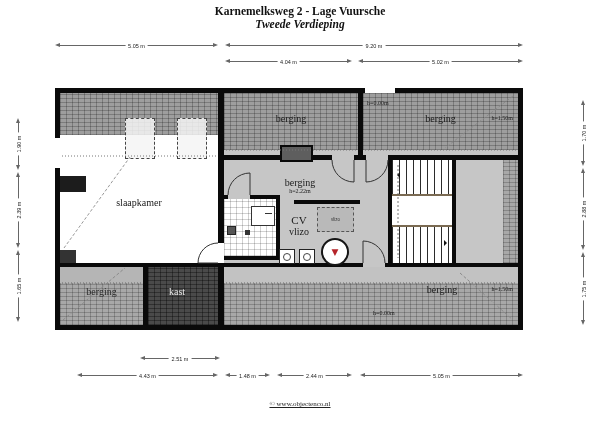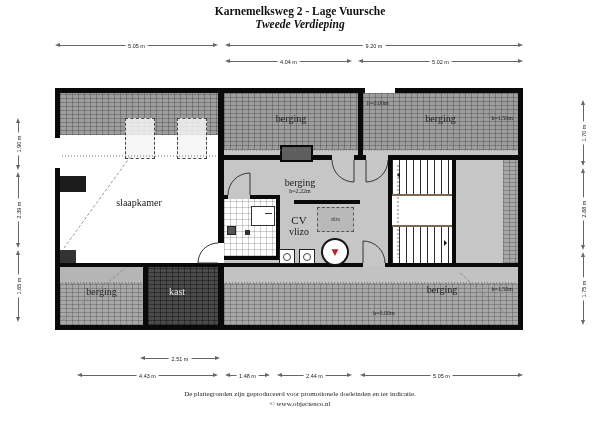--- a/index.html
+++ b/index.html
@@ -251,16 +251,15 @@
     <div class="hlab" style="left:205px;top:100px;width:80px;text-align:center;">h=2.22m</div>
     <div class="rlab" style="left:214px;top:126px;width:60px;font-size:11px;">CV</div>
     <div class="rlab" style="left:214px;top:138px;width:60px;">vlizo</div>
     <div class="rlab" style="left:93px;top:198px;width:58px;color:#e6e6e6;">kast</div>
     <div class="rlab" style="left:5px;top:198px;width:83px;color:#2a2a2a;">berging</div>
     <div class="rlab" style="left:322px;top:196px;width:130px;">berging</div>
     <div class="hlab" style="left:400px;top:198px;width:58px;text-align:right;">h=1.50m</div>
     <div class="hlab" style="left:318px;top:222px;">h=0.00m</div>
   </div>
 
-  <div class="footer" style="top:390px;">De plattegronden zijn geproduceerd voor promotionele doeleinden en ter indicatie.</div>
-  <div class="footer" style="top:400px;">© www.objectenco.nl</div>
+  <div class="footer" style="top:400px;text-decoration:underline;">© www.objectenco.nl</div>
 
 </div>
 
 </body></html>

